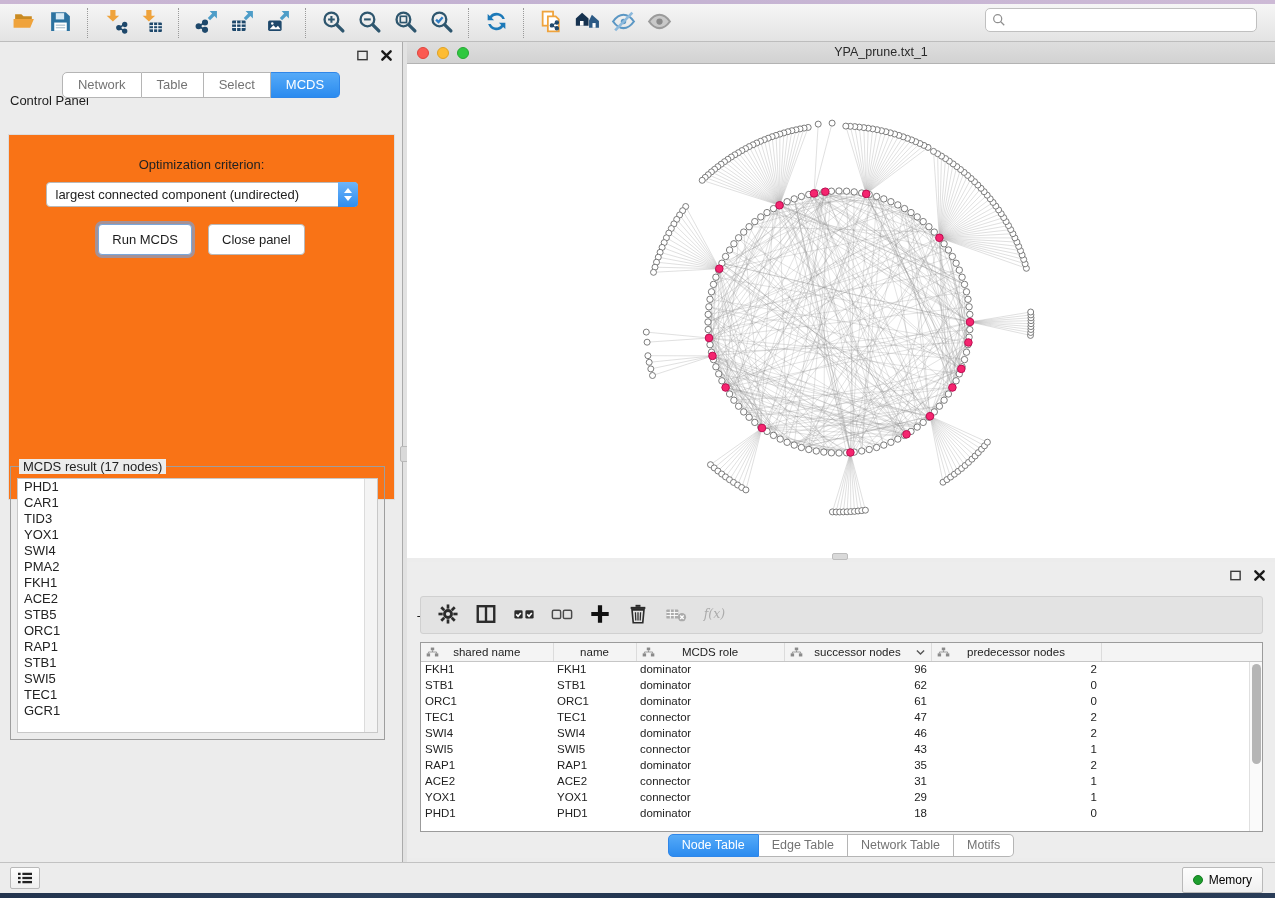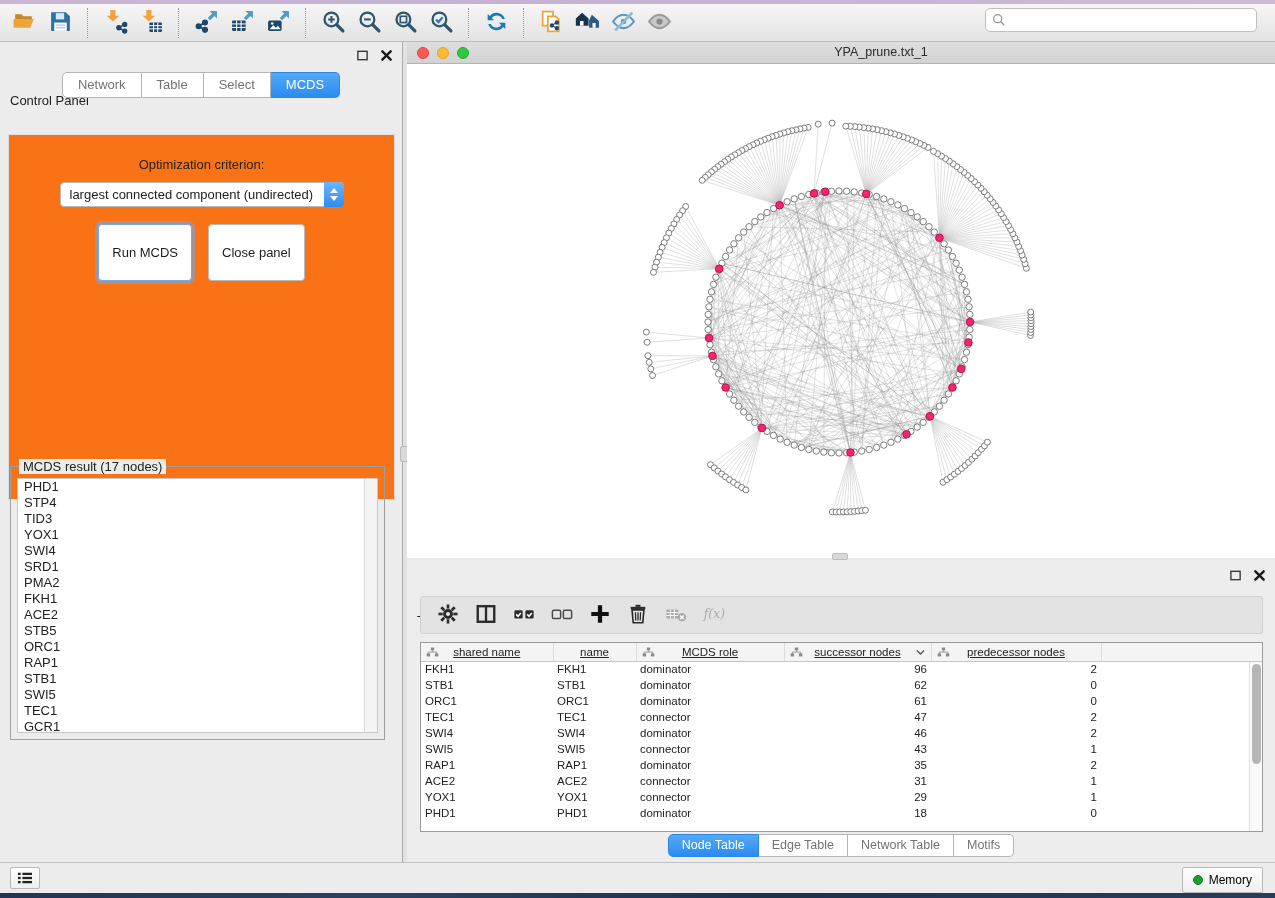--- a/index.html
+++ b/index.html
@@ -38,31 +38,31 @@
   .tabseg { display:flex; }
   .tab { font-size:13px; padding:4px 15px 5px; background:#FFF; border:1px solid #B5B5B5;
     border-left-width:0; cursor:pointer; color:#737373; }
   .tab:first-child { border-left-width:1px; border-radius:5px 0 0 5px; }
   .tab:last-child { border-radius:0 5px 5px 0; }
   .tab.sel { background:linear-gradient(#55AAF8,#2B8BEF); color:#FFF; border-color:#2F86E8; }
 
   .cp-content { position:absolute; left:8px; top:92px; width:387px; height:366px;
     background:#f97316; border:1px solid #DDD; }
   .opt-label { text-align:center; margin-top:22px; font-size:13px; }
-  .select { position:relative; margin:10px auto 0; width:284px; height:25px; background:#FFF;
+  .select { position:relative; margin:10px auto 0; width:312px; height:25px; background:#FFF;
     border:1px solid #B9B9B9; border-radius:4px; display:flex; align-items:center; cursor:pointer; }
   .select-text { flex:1; font-size:13px; padding-left:9px; white-space:nowrap; overflow:hidden; }
   .stepper { width:20px; height:25px; margin:-1px -1px -1px 0; border-radius:0 4px 4px 0;
     background:linear-gradient(#6FB5F9,#2E8DF0); display:flex; flex-direction:column;
     align-items:center; justify-content:center; gap:3px; flex:none; }
   .stepper i { width:0; height:0; border-left:4px solid transparent; border-right:4px solid transparent; }
   .stepper .up { border-bottom:5px solid #FFF; }
   .stepper .dn { border-top:5px solid #FFF; }
   .btn-row { display:flex; justify-content:center; gap:16px; margin-top:17px; }
-  .btn { font-size:13px; font-family:"Liberation Sans",sans-serif; padding:20px 13px; background:#FFF;
+  .btn { font-size:13px; font-family:"Liberation Sans",sans-serif; padding:7px 13px; background:#FFF;
     border:1px solid #B9B9B9; border-radius:4px; cursor:pointer; color:#1d1d1d; }
   .btn.focus { box-shadow:0 0 0 3px rgba(110,165,235,.6); border-color:#7AA8DC; }
 
   .groupbox { position:absolute; left:10px; top:424px; width:375px; height:274px;
     border:1px solid #9E9E9E; }
   .groupbox .legend { position:absolute; top:-8px; left:8px; background:#ECECEC;
     padding:0 4px; font-size:13px; }
   .mcds-list { position:absolute; left:6px; top:11px; right:6px; bottom:6px; background:#FFF;
     border:1px solid #C8C8C8; overflow:hidden; }
   .mcds-list .row { font-size:13px; line-height:16px; padding-left:6px; cursor:default; }
@@ -96,21 +96,21 @@
   .tp-btn { width:38px; height:32px; border:none; background:transparent; display:flex;
     align-items:center; justify-content:center; cursor:pointer; }
   .tp-btn svg { width:22px; height:22px; }
   .tp-btn.disabled { cursor:default; }
 
   .tbl-wrap { position:absolute; left:13px; top:80px; right:12px; height:190px;
     background:#FFF; border:1px solid #9B9B9B; overflow:hidden; }
   table.grid { border-collapse:collapse; table-layout:fixed; width:100%; }
   table.grid th { height:18px; background:#F4F4F4; border-bottom:1px solid #C6C6C6;
     border-right:1px solid #DCDCDC; font-weight:normal; font-size:11.5px; position:relative;
-    cursor:pointer;text-decoration:underline; }
+    cursor:pointer; }
   table.grid th.nosep { border-right:none; }
   table.grid th .tree { position:absolute; left:5px; top:4px; width:13px; height:10px; }
   table.grid th .chev { position:absolute; right:6px; top:6px; width:9px; height:7px; }
   table.grid td { height:16px; font-size:11.5px; padding:0 4px; white-space:nowrap; cursor:default; }
   td.c0 { padding-left:14px; }
   td.num-s { text-align:right; padding-right:18px; }
   td.num-p { text-align:right; padding-right:10px; }
   .tbl-scroll { position:absolute; right:0; top:19px; bottom:0; width:13px; background:#FAFAFA;
     border-left:1px solid #E0E0E0; }
   .tbl-thumb { position:absolute; left:2px; top:2px; width:9px; height:100px;
@@ -344,25 +344,24 @@
         <button class="btn focus">Run MCDS</button>
         <button class="btn">Close panel</button>
       </div>
     </div>
 
     <div class="groupbox">
       <span class="legend">MCDS result (17 nodes)</span>
       <div class="mcds-list" id="mcds-list">
         <div class="list-scroll"></div>
       <div class="row">PHD1</div>
-          <div class="row">STP4</div>
+          <div class="row">CAR1</div>
           <div class="row">TID3</div>
           <div class="row">YOX1</div>
           <div class="row">SWI4</div>
-          <div class="row">SRD1</div>
           <div class="row">PMA2</div>
           <div class="row">FKH1</div>
           <div class="row">ACE2</div>
           <div class="row">STB5</div>
           <div class="row">ORC1</div>
           <div class="row">RAP1</div>
           <div class="row">STB1</div>
           <div class="row">SWI5</div>
           <div class="row">TEC1</div>
           <div class="row">GCR1</div>

